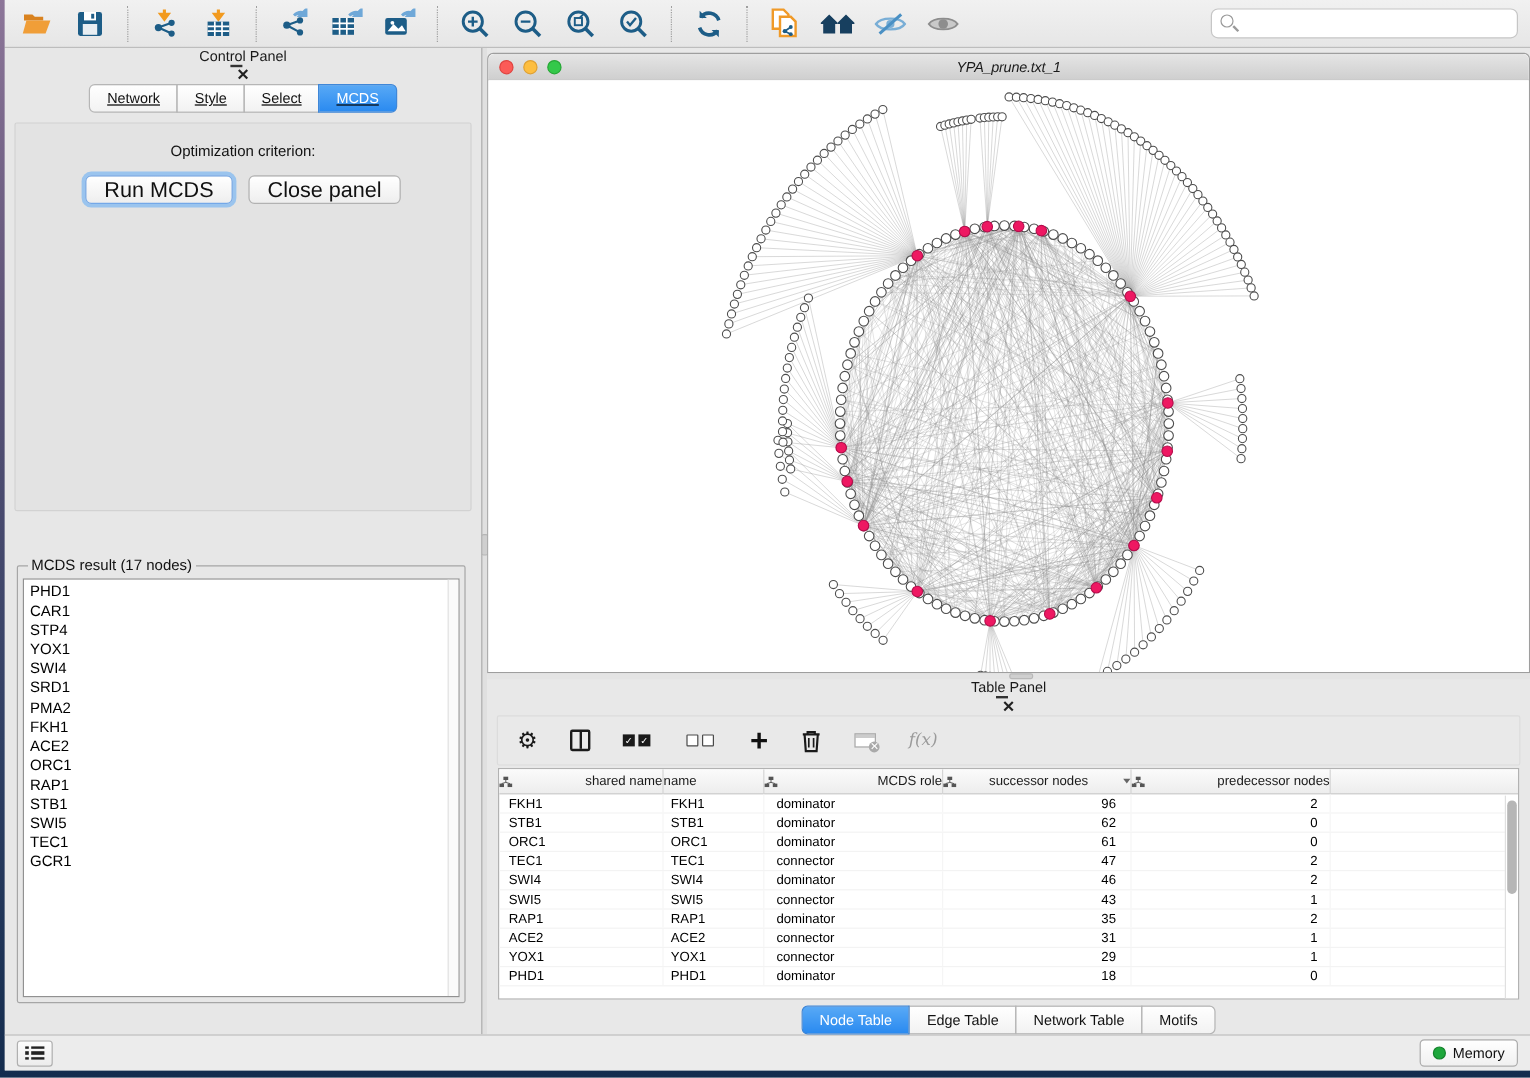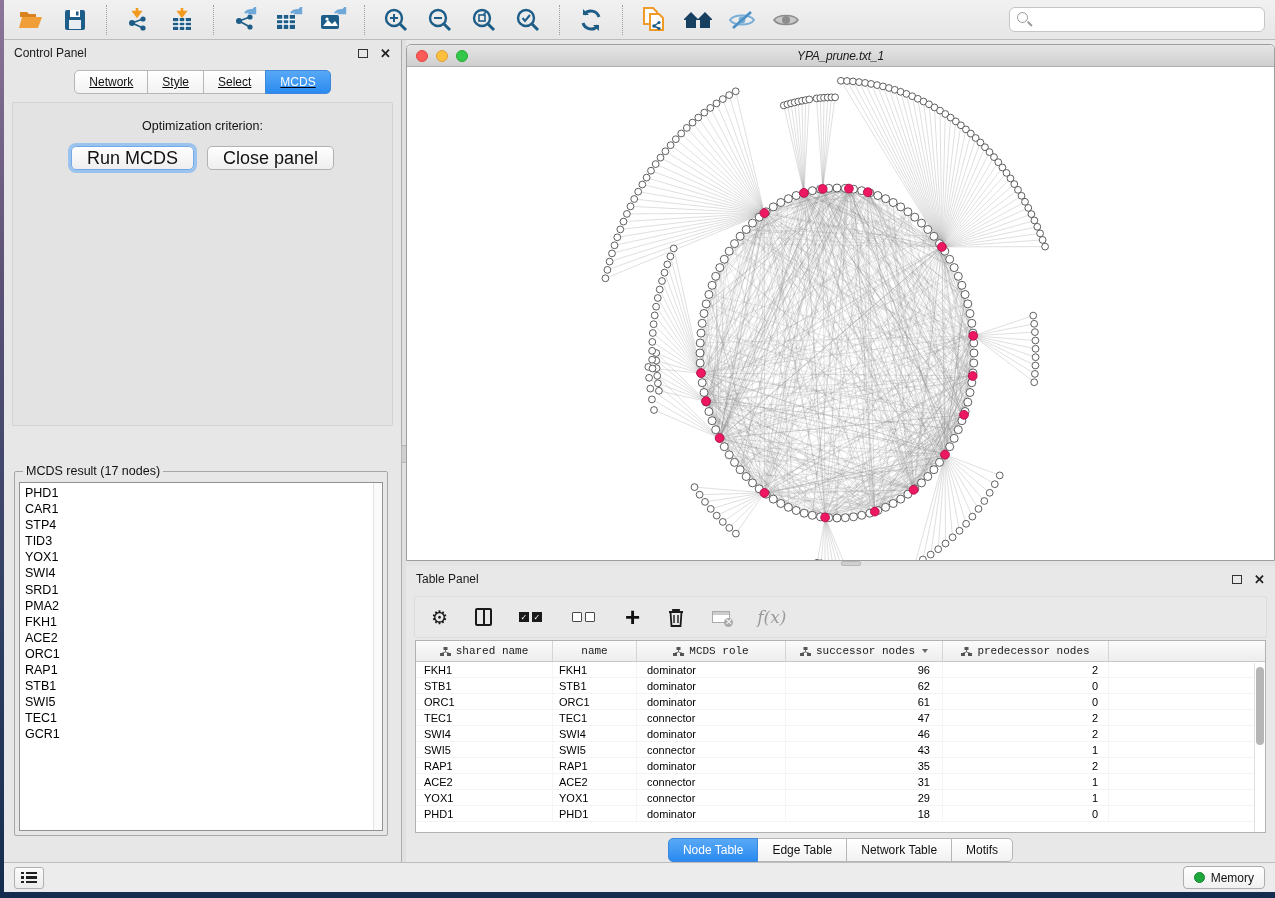--- a/index.html
+++ b/index.html
@@ -12,21 +12,21 @@
   #toolbar { position:absolute; left:0; right:0; top:0; height:40px; background:linear-gradient(#f1f1f1,#e6e6e6); border-bottom:1px solid #bdbdbd; display:flex; align-items:center; padding:0 10px; gap:10px; }
   .tb-btn { width:34px; height:30px; display:flex; align-items:center; justify-content:center; border-radius:4px; }
   .tb-sep { width:1px; height:30px; border-left:1px dotted #9f9f9f; margin:0 4px; }
   #search-wrap { margin-left:auto; position:relative; }
   #search-input { width:256px; height:25px; border:1px solid #c6c6c6; border-radius:6px; background:#fff; padding:0 8px 0 26px; font-size:12px; outline:none; }
   .mag-glyph { position:absolute; left:8px; top:5px; width:11px; height:11px; border:1.5px solid #9a9a9a; border-radius:50%; }
   .mag-glyph:after { content:""; position:absolute; left:9px; top:10px; width:6px; height:1.5px; background:#9a9a9a; transform:rotate(45deg); }
 
   
   #control-panel { position:absolute; left:0; top:40px; width:397px; height:822px; background:#e7e7e7; }
-  .panel-head { height:26px; display:flex; align-items:center; padding:0 10px; font-size:12px; color:#1a1a1a; }
+  .panel-head { height:26px; display:flex; align-items:center; padding:0 10px; font-size:12px; color:#1a1a1a;flex-direction:column; }
   .panel-head .sp { flex:1; }
   .float-ico { width:10px; height:9px; border:1.5px solid #333; display:inline-block; margin-right:12px; }
   .close-ico { font-size:13px; font-weight:bold; color:#222; line-height:1; }
   .segbar { display:flex; justify-content:center; }
   .seg { border:1px solid #b6b6b6; background:linear-gradient(#ffffff,#f2f2f2); padding:4px 14px; font-size:12px; color:#111; margin-left:-1px; position:relative; cursor:default; font-family:inherit; }
   .seg:first-of-type { border-radius:5px 0 0 5px; margin-left:0; }
   .seg:last-of-type { border-radius:0 5px 5px 0; }
   .seg.active { background:linear-gradient(#58a9f6,#2a8af0); color:#fff; border-color:#3f87d8; z-index:1; }
   #cp-tabs { margin-top:4px;text-decoration:underline; }
   #mcds-subpanel { margin:8px 8px 0 8px; height:324px; background:#e3e3e3; border:1px solid #d2d2d2; border-radius:2px; padding-top:16px; }
@@ -69,27 +69,27 @@
   #tp-toolbar { margin:4px 8px 0 8px; height:42px; background:#e9e9e9; border:1px solid #dcdcdc; border-radius:2px; display:flex; align-items:center; padding-left:16px; gap:27px; }
   .tp-ico { display:flex; align-items:center; justify-content:center; height:24px; }
   .gear-glyph { font-size:19px; color:#1a1a1a; line-height:1; }
   .cols-glyph { width:17px; height:18px; border:2px solid #1a1a1a; border-radius:2px; position:relative; }
   .cols-glyph:after { content:""; position:absolute; left:6px; top:0; width:2px; height:14px; background:#1a1a1a; }
   .cb { width:10px; height:10px; display:inline-block; margin-right:3px; }
   .cb.checked { background:#1a1a1a; position:relative; }
   .cb.checked:after { content:"✓"; color:#fff; font-size:8px; position:absolute; left:1.5px; top:0.5px; }
   .cb.empty { border:1.5px solid #4a4a4a; border-radius:1px; background:#fff; }
   .plus-glyph { font-size:26px; font-weight:bold; color:#111; line-height:0.8; }
-  .fx-glyph { font-family:"DejaVu Serif", serif; font-style:italic; font-size:17px; color:#9a9a9a; }
+  .fx-glyph { font-family:"DejaVu Serif", serif; font-style:italic; font-size:14px; color:#9a9a9a; }
   .tbl-x { position:relative; width:18px; height:12px; border:1.5px solid #aaa; background:linear-gradient(#ccc 30%,#fff 30%); }
   .tbl-x:after { content:"✕"; position:absolute; right:-4px; bottom:-5px; font-size:9px; color:#888; background:#aaa; border-radius:50%; width:9px; height:9px; line-height:9px; text-align:center; color:#fff; }
 
   #tbl { position:absolute; left:9px; right:9px; top:74px; height:193px; background:#fff; border:1px solid #b2b2b2; overflow:hidden; font-size:11px; }
   #thead { display:flex; height:21px; background:linear-gradient(#fbfbfb,#ededed); border-bottom:1px solid #c8c8c8; }
-  #thead .col { display:flex; align-items:center; justify-content:center; gap:5px; border-right:1px solid #d5d5d5; color:#1a1a1a;font-family:Liberation Mono, monospace; }
+  #thead .col { display:flex; align-items:center; justify-content:space-between; gap:5px; border-right:1px solid #d5d5d5; color:#1a1a1a; }
   #thead div.col:nth-of-type(1){ width:137px; }
   #thead div.col:nth-of-type(2){ width:84px; }
   #thead div.col:nth-of-type(3){ width:149px; }
   #thead div.col:nth-of-type(4){ width:157px; }
   #thead div.col:nth-of-type(5){ width:166px; }
   .hdr-net-icon { display:none; width:11px; height:9px; }
   .col.has-icon .hdr-net-icon { display:inline-block; }
   .sort-chev { display:none; width:0; height:0; border-left:3.5px solid transparent; border-right:3.5px solid transparent; border-top:4px solid #666; margin-left:2px; }
   .col.sorted .sort-chev { display:inline-block; }
   #tbody .trow { display:flex; height:16px; align-items:center; border-bottom:1px solid #f3f3f3; }
@@ -306,21 +306,20 @@
       </div>
     </div>
     <fieldset id="mcds-result">
       <legend>MCDS result (17 nodes)</legend>
       <div id="mcds-list">
 
         <div class="track"></div>
       <div class="mcds-item">PHD1</div>
             <div class="mcds-item">CAR1</div>
             <div class="mcds-item">STP4</div>
-            <div class="mcds-item">TID3</div>
             <div class="mcds-item">YOX1</div>
             <div class="mcds-item">SWI4</div>
             <div class="mcds-item">SRD1</div>
             <div class="mcds-item">PMA2</div>
             <div class="mcds-item">FKH1</div>
             <div class="mcds-item">ACE2</div>
             <div class="mcds-item">ORC1</div>
             <div class="mcds-item">RAP1</div>
             <div class="mcds-item">STB1</div>
             <div class="mcds-item">SWI5</div>

